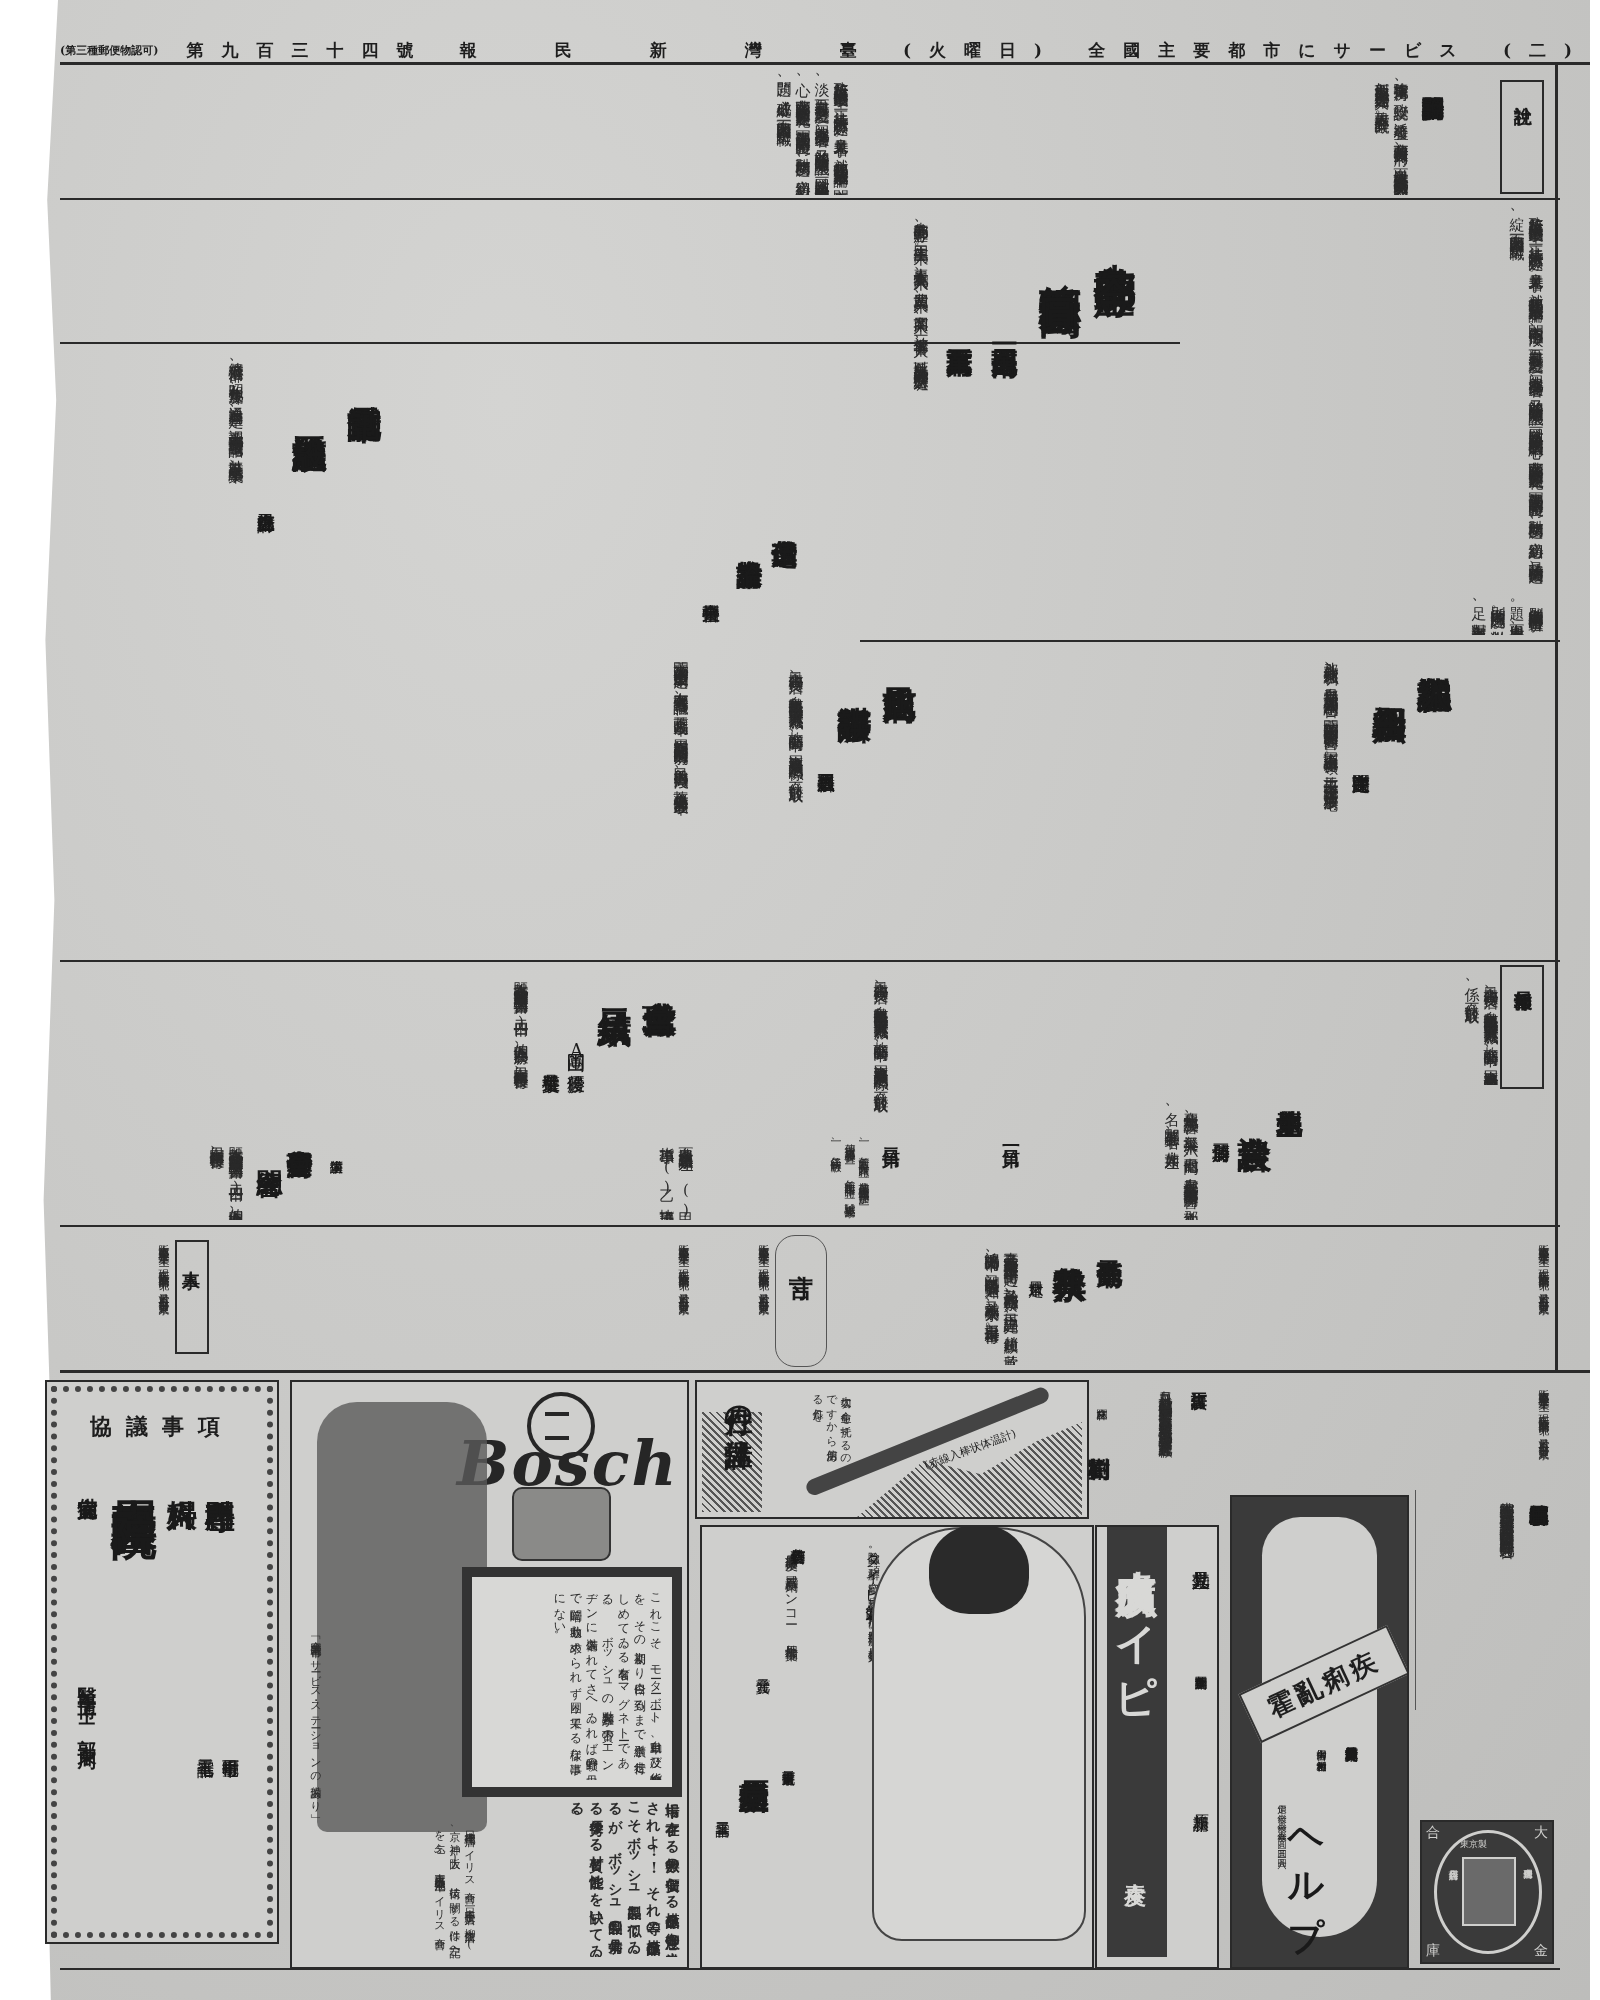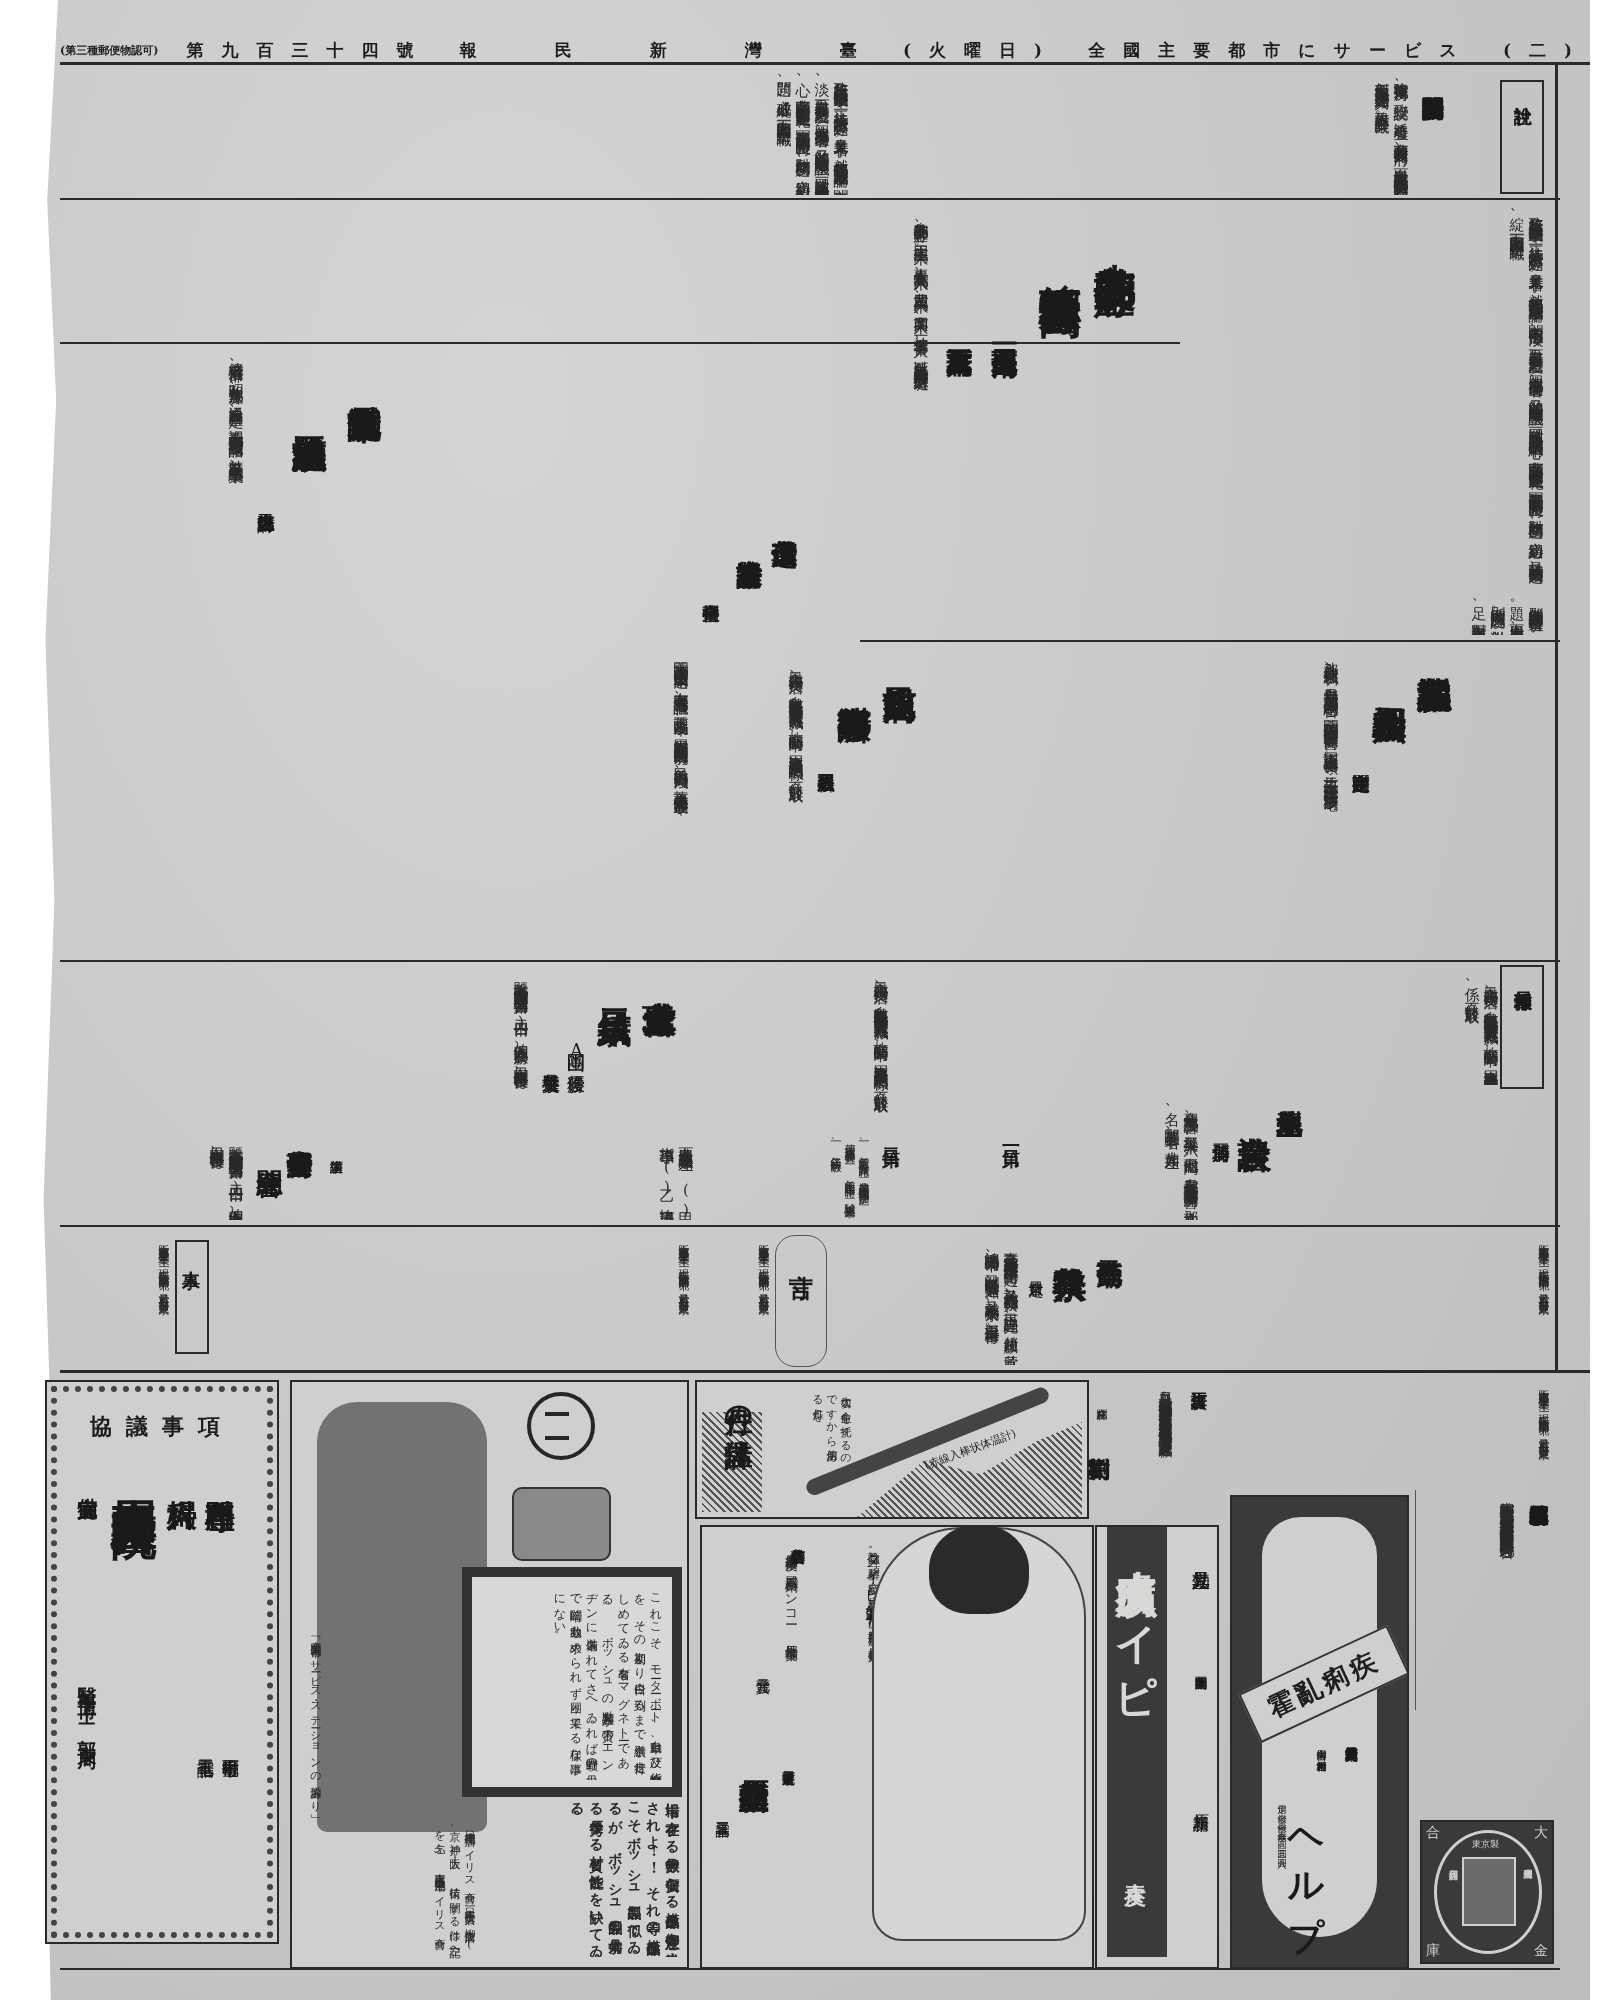--- a/index.html
+++ b/index.html
@@ -155,20 +155,21 @@
   <div class="hl md" style="right:78px;top:95px;font-size:30px;line-height:34px;">婦人科</div>
   <div class="hl xl" style="right:115px;top:80px;font-size:46px;line-height:54px;">東周產婦人科醫院</div>
   <div class="hl sm" style="right:178px;top:100px;font-size:20px;font-weight:bold;">病室完備</div>
   <div class="hl sm" style="right:178px;top:290px;font-size:19px;font-weight:bold;letter-spacing:6px;">醫學博士 郭東周</div>
   <div class="hl sm" style="right:35px;top:365px;font-size:17px;">臺中市柳町七丁目</div>
   <div class="hl sm" style="right:60px;top:365px;font-size:17px;">電話七二三番</div>
 </div>
 
 <div class="ad" style="left:290px;top:1380px;width:395px;height:585px;">
   <div class="circle-logo" style="left:235px;top:10px;"></div>
+  <div class="bosch-logo" style="left:165px;top:45px;">Bosch</div>
   <div class="figure" style="left:25px;top:20px;width:170px;height:430px;"></div>
   <div style="position:absolute;left:220px;top:105px;width:95px;height:70px;background:#8a8a88;border:2px solid #333;border-radius:10px;"></div>
   <div style="position:absolute;left:170px;top:185px;width:200px;height:210px;border:10px solid #333;background:#d8d8d6;">
     <div class="col-block" style="left:8px;top:8px;width:184px;height:195px;font-size:12px;line-height:16px;">
       <span>これこそ、モーターボート、自動車、及び貨物自動車を、その初期より今日に到るまで引續き走行せしめてゐる有名なマグネトーである。</span>
       <span>ボッシュの點火裝置が貴下のエンヂンに裝備されてさへゐれば曠野の只中で暗闇に救助も求められず困り果てる樣な事は絕對にない。</span>
     </div>
   </div>
   <div class="col-block" style="left:195px;top:410px;width:195px;height:165px;font-size:14px;line-height:19px;font-weight:bold;">市場に存在する無數の安價なる模倣品を御注意の上排擊されよ!!それ等の模倣品は外觀こそボッシュ製品に似てゐるが、ボッシュ製品の具備する優秀なる材質と性能とを缺いてゐる。</div>
   <div class="col-block" style="left:100px;top:440px;width:85px;height:140px;font-size:11px;line-height:15px;">
@@ -233,21 +234,21 @@
 </div>
 
 <div style="position:absolute;left:1415px;top:1490px;width:140px;height:220px;border-left:1px solid #555;">
   <div class="hl sm" style="right:5px;top:0;font-size:19px;font-weight:bold;">中華民國駐臺北總領事館通告</div>
   <div class="col-block" style="left:5px;top:0;width:95px;height:215px;font-size:15px;line-height:19px;">本館國外支部電開十月一日起每份領事簽證貨單發證費折收日金拾壹圓等因除遵照辦理外特此通告</div>
 </div>
 
 <div class="ad" style="left:1420px;top:1820px;width:130px;height:140px;background:#3a3a3a;">
   <div style="position:absolute;left:12px;top:8px;width:102px;height:118px;border:3px solid #cfcfcd;border-radius:50%;"></div>
   <div style="position:absolute;left:40px;top:35px;width:50px;height:65px;background:#6a6a6a;border:2px solid #cfcfcd;"></div>
-  <span style="position:absolute;left:50px;top:16px;color:#cfcfcd;font-size:9px;">東京製</span>
+  <span style="position:absolute;left:38px;top:16px;color:#cfcfcd;font-size:9px;">東京製</span>
   <span style="position:absolute;right:4px;top:2px;color:#cfcfcd;font-size:14px;">大</span>
   <span style="position:absolute;right:4px;bottom:2px;color:#cfcfcd;font-size:14px;">金</span>
   <span style="position:absolute;left:4px;bottom:2px;color:#cfcfcd;font-size:14px;">庫</span>
   <span style="position:absolute;left:4px;top:2px;color:#cfcfcd;font-size:14px;">合</span>
   <span class="vt" style="position:absolute;left:24px;top:40px;color:#cfcfcd;font-size:10px;">長谷川商店</span>
   <span class="vt" style="position:absolute;right:18px;top:40px;color:#cfcfcd;font-size:9px;">臺灣總代理店</span>
 </div>
 
 <div class="rule" style="left:60px;top:1968px;width:1500px;height:2px;"></div>
 

